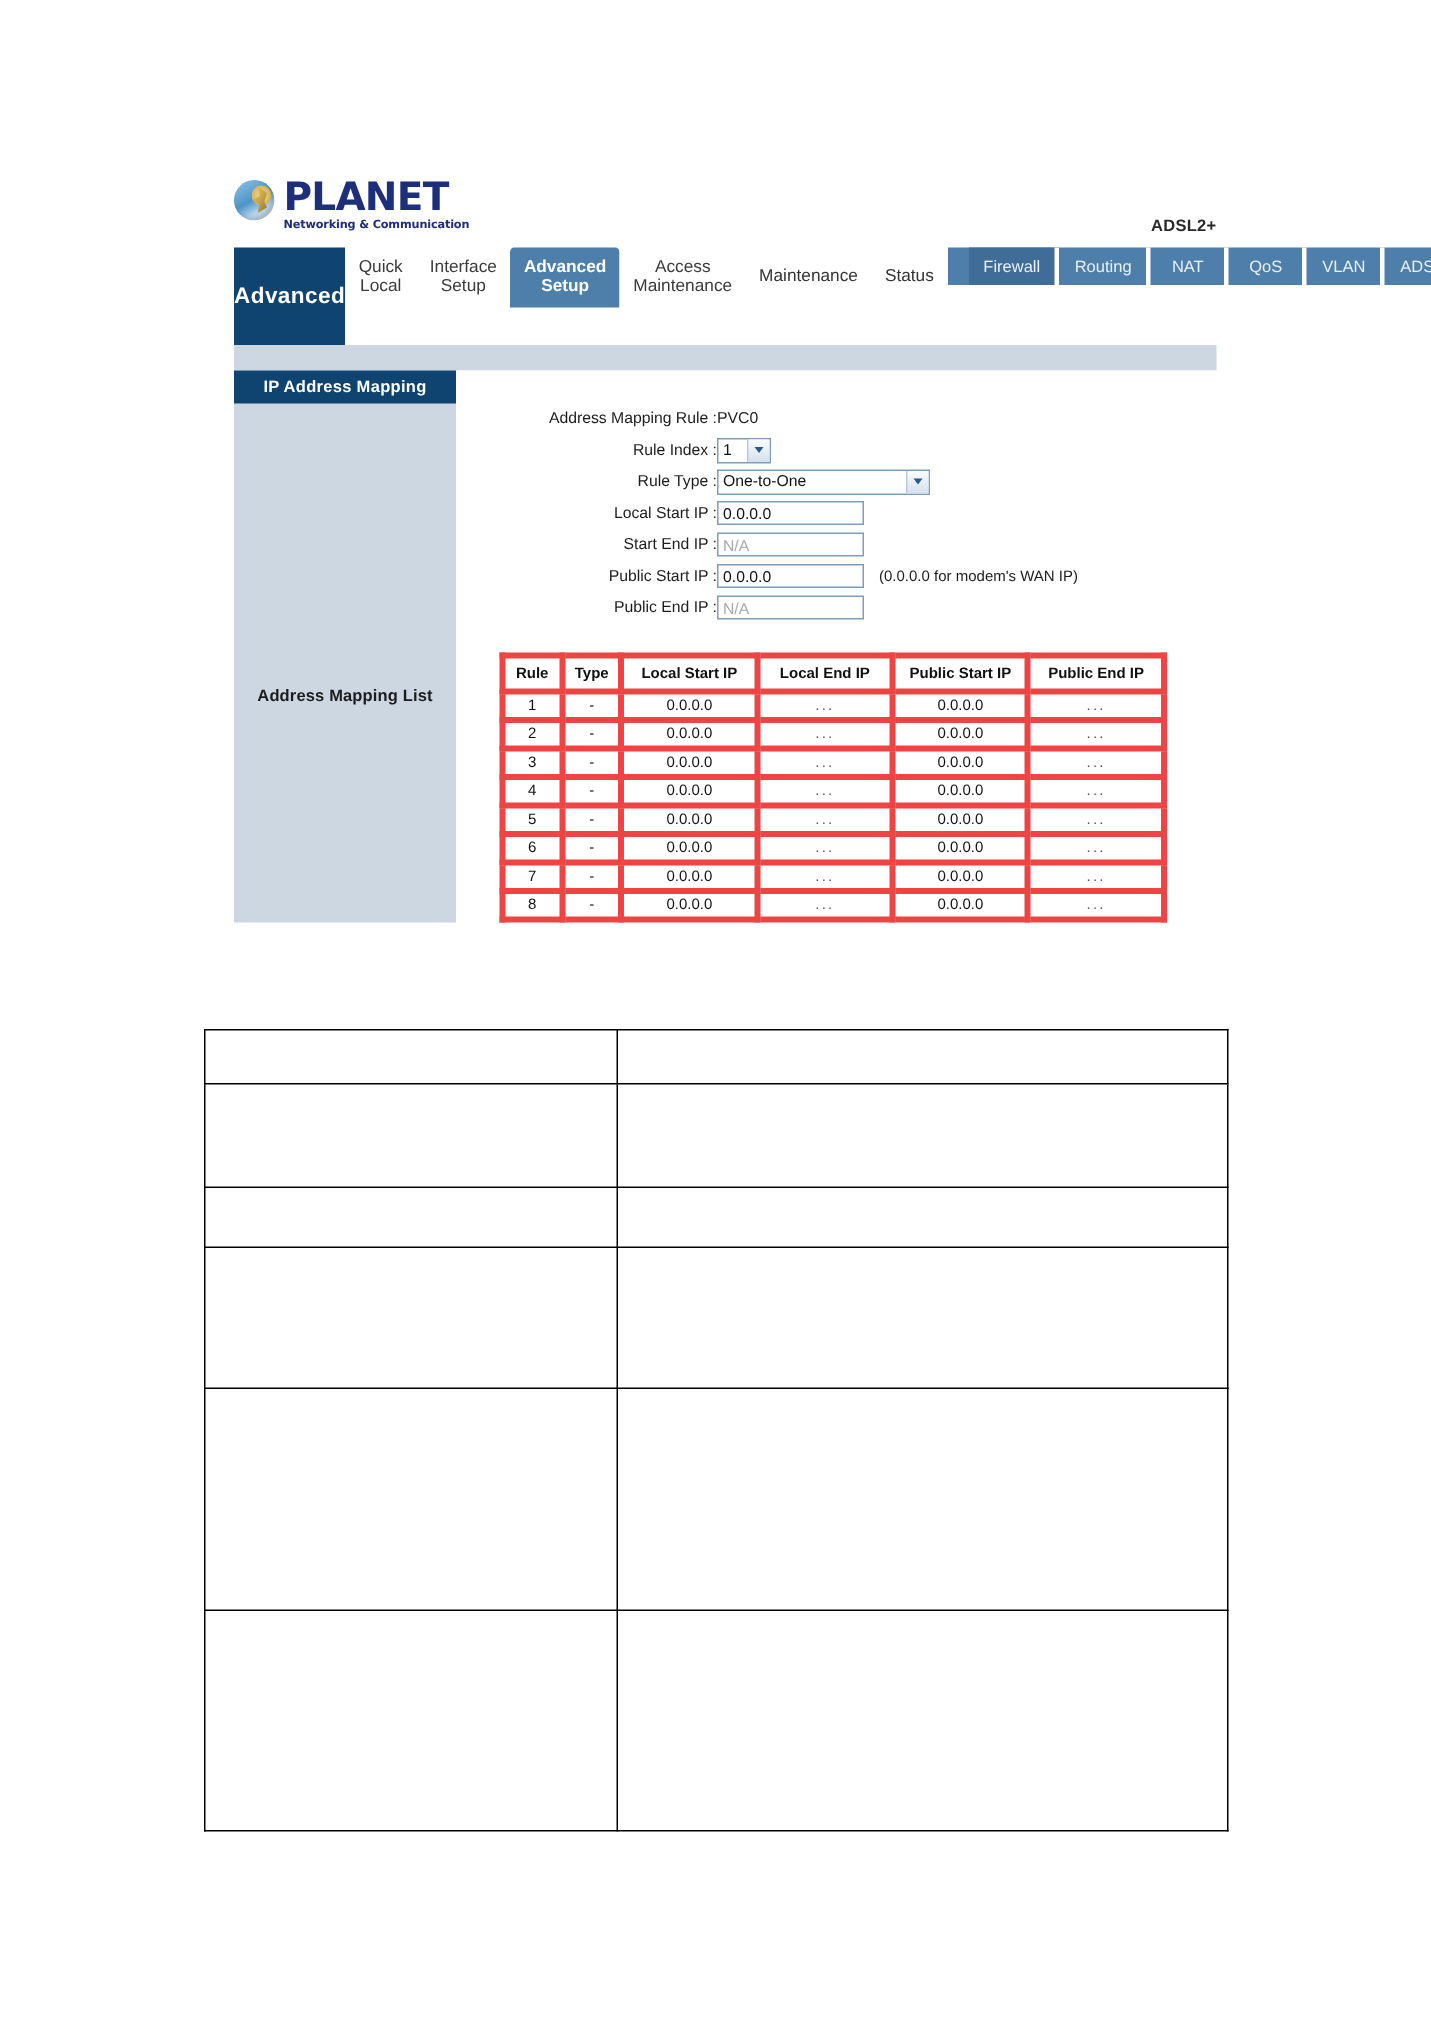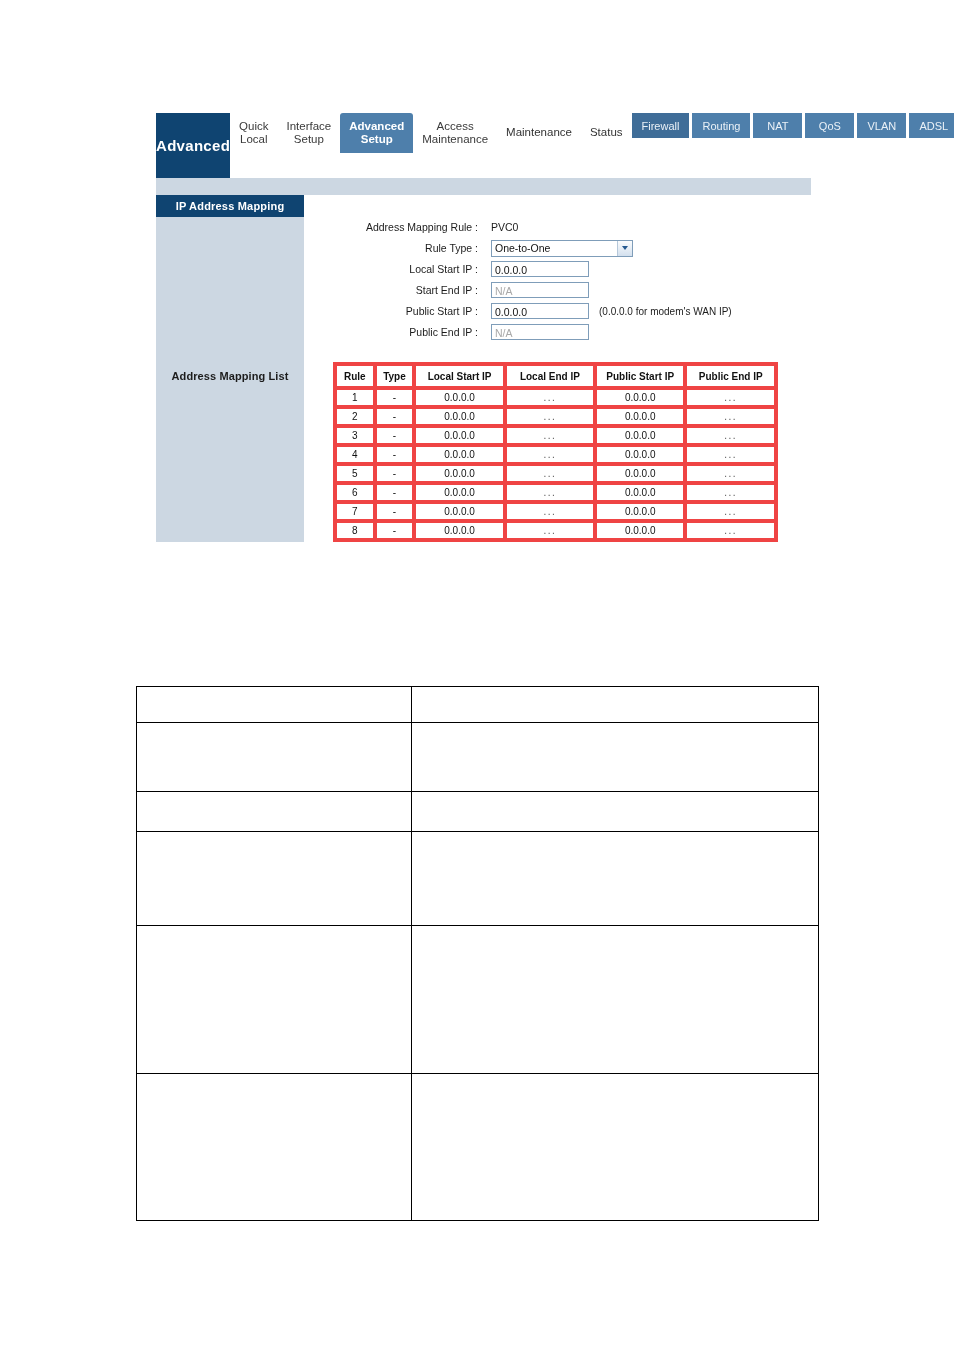--- a/index.html
+++ b/index.html
@@ -146,21 +146,21 @@
     font-size: 11px;
     display: flex;
     align-items: center;
     justify-content: center;
     padding: 0 10px;
     min-width: 52px;
     border-right: 3px solid #ffffff;
     box-sizing: border-box;
     white-space: nowrap;
   }
-  .tab-sub.first { background: #3f6d98; }
+  .tab-sub.first { background: #3f6d98; margin-left: 14px; }
   .tab-sub.filler {
     flex: 1;
     border-right: none;
     min-width: 0;
   }
   .sub-strip {
     height: 17px;
     background: #ccd7e2;
   }
 
@@ -184,21 +184,21 @@
     font-size: 11px;
     font-weight: bold;
     height: 22px;
     display: flex;
     align-items: center;
     justify-content: center;
     letter-spacing: 0.2px;
   }
   .side-label {
     position: absolute;
-    bottom: 160px;
+    bottom: 145px;
     right: 0px;
     left: 0;
     text-align: center;
     font-size: 11px;
     font-weight: bold;
     color: #1c1c1c;
     letter-spacing: 0.1px;
   }
   .panel-main {
     flex: 1;
@@ -212,21 +212,21 @@
     display: flex;
     align-items: center;
     height: 20px;
     margin-bottom: 1px;
   }
   .form-label {
     width: 168px;
     text-align: right;
     font-size: 10.5px;
     color: #1c1c1c;
-    padding-right: 13px;
+    padding-right: 0;
     white-space: nowrap;
   }
   .val-static {
     font-size: 10.5px;
     color: #1c1c1c;
   }
   .inp {
     height: 16px;
     border: 1px solid #7f9db9;
     background: #ffffff;
@@ -325,20 +325,30 @@
     color: #111;
   }
   #doc-table td.c1 { width: 272px; }
   #doc-table td.c2 { width: 409px; }
 </style>
 </head>
 <body>
 
 <div id="router-ui">
 
+  <div class="logo-row">
+    <div class="logo-wrap">
+      <div class="logo-globe"></div>
+      <div class="logo-text-block">
+        <div class="logo-word">PLANET</div>
+        <div class="logo-tag">Networking &amp; Communication</div>
+      </div>
+    </div>
+    <div class="model-tag">ADSL2+</div>
+  </div>
 
   <div class="nav-block">
     <div class="brand-cell">Advanced</div>
     <div class="nav-right">
       <div class="tabs-main">
         <div class="tab-main">
           <span>Quick</span>
           <span>Local</span>
         </div>
         <div class="tab-main">
@@ -381,20 +391,29 @@
     </div>
 
     <div class="panel-main">
       <div class="form-area">
 
         <div class="form-row">
           <div class="form-label">Address Mapping Rule :</div>
           <div class="val-static">PVC0</div>
         </div>
 
+        <div class="form-row">
+          <div class="form-label">Rule Index :</div>
+          <div class="sel w-idx">
+            <span>1</span>
+            <span class="arrow-box">
+                <i></i>
+              </span>
+          </div>
+        </div>
 
         <div class="form-row">
           <div class="form-label">Rule Type :</div>
           <div class="sel w-type">
             <span>One-to-One</span>
             <span class="arrow-box">
                 <i></i>
               </span>
           </div>
         </div>

